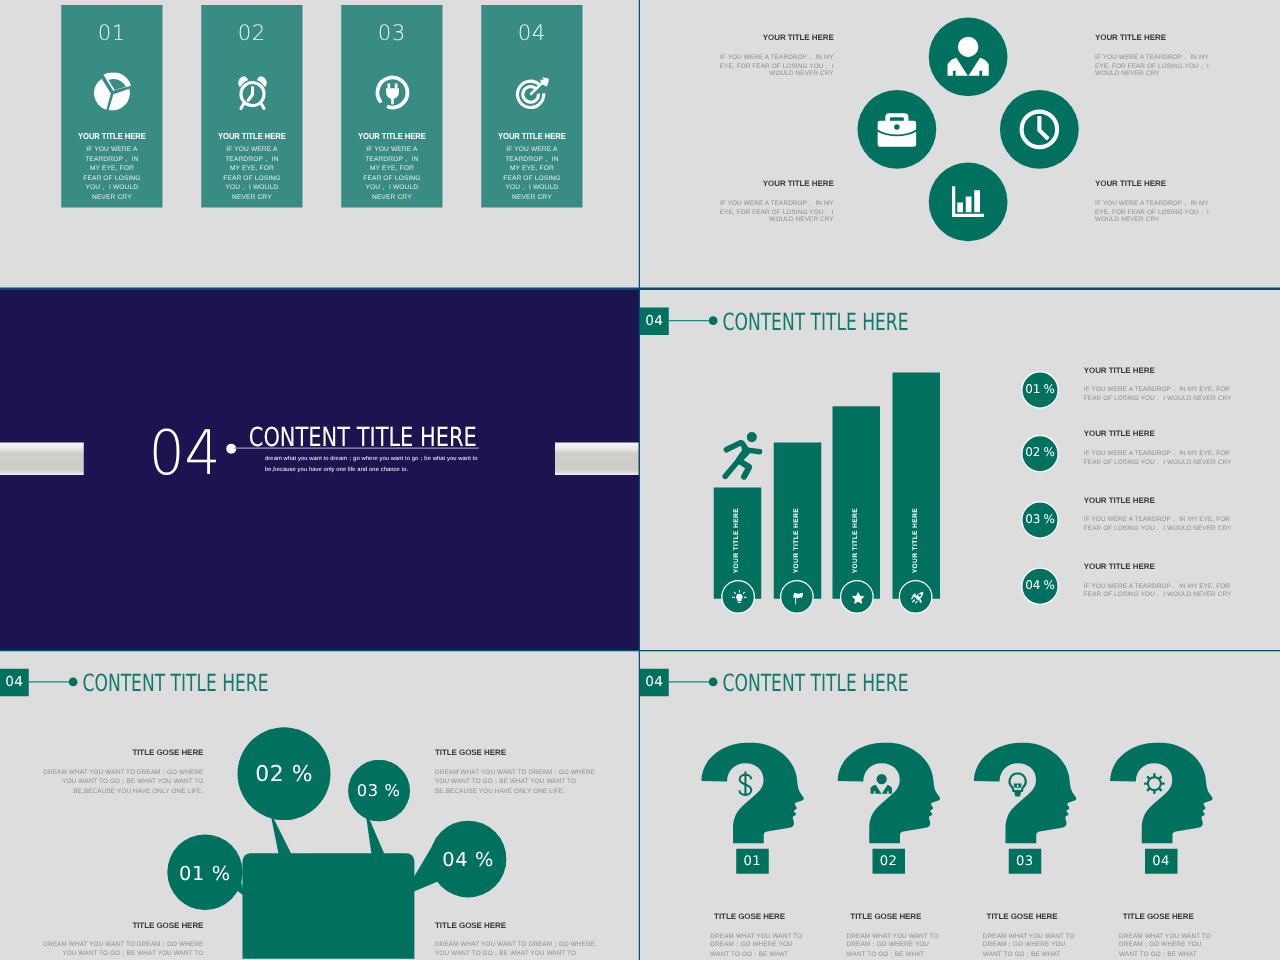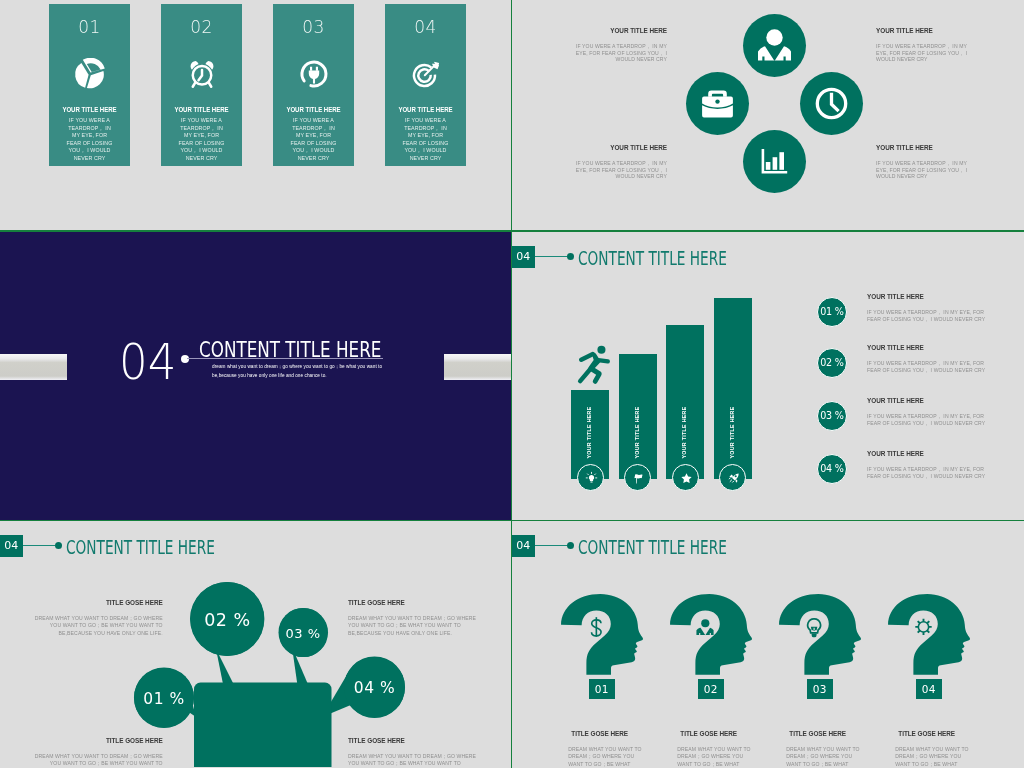--- a/index.html
+++ b/index.html
@@ -1,17 +1,17 @@
 <!DOCTYPE html>
 <html><head>
 <meta charset="utf-8">
 <style>
   html,body{margin:0;padding:0;}
   body{width:1024px;height:768px;background:#ffffff;font-family:"Liberation Sans",sans-serif;overflow:hidden;}
-  #page{position:relative;width:1024px;height:768px;background:#15803d;text-decoration:underline;}
+  #page{position:relative;width:1024px;height:768px;background:#0c4a6e;text-decoration:underline;}
   .slide{position:absolute;overflow:hidden;}
 
   
   #slideA{left:0;top:0;width:511px;height:230px;background:#dddddd;}
   .cardA{position:absolute;top:4px;width:81px;height:162px;background:#398c84;}
   .cardA .num{position:absolute;top:13px;left:0;width:100%;text-align:center;color:#eef6f4;
       font-size:17px;font-family:"DejaVu Sans",sans-serif;font-weight:300;letter-spacing:.5px;}
   .cardA .ic{position:absolute;top:54px;left:50%;transform:translateX(-50%);}
   .cardA .ttl{position:absolute;top:101.5px;left:0;width:100%;text-align:center;color:#ffffff;
       font-size:7px;font-weight:bold;letter-spacing:-0.05px;line-height:7px;white-space:nowrap;

